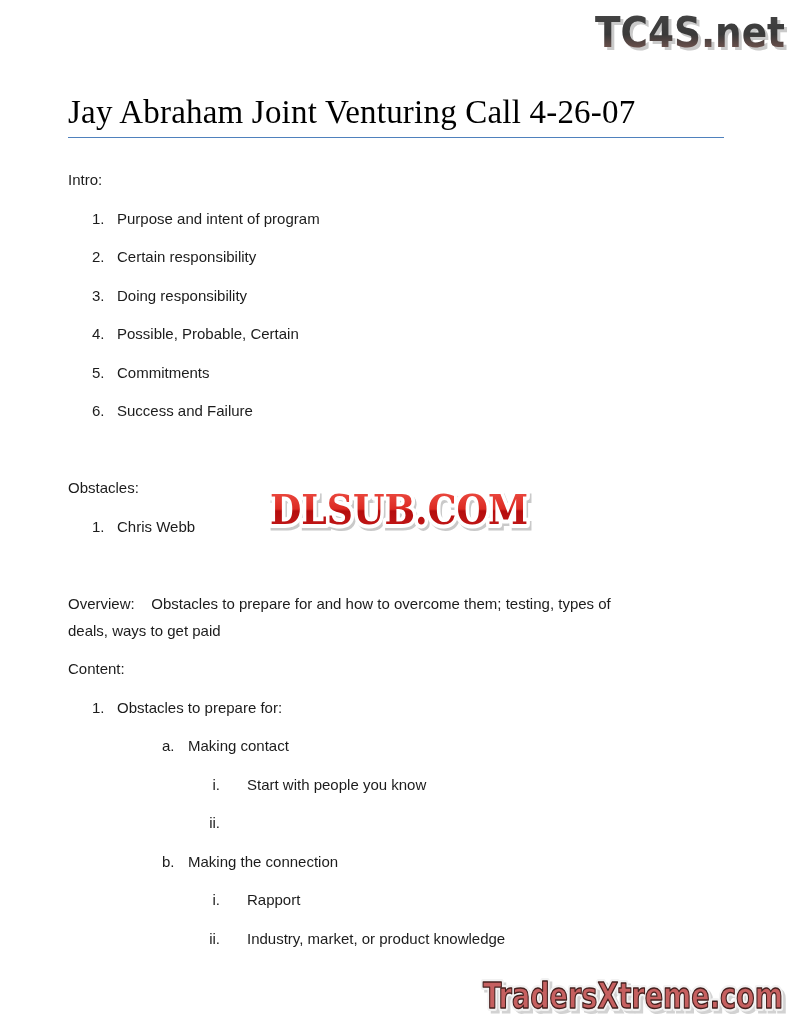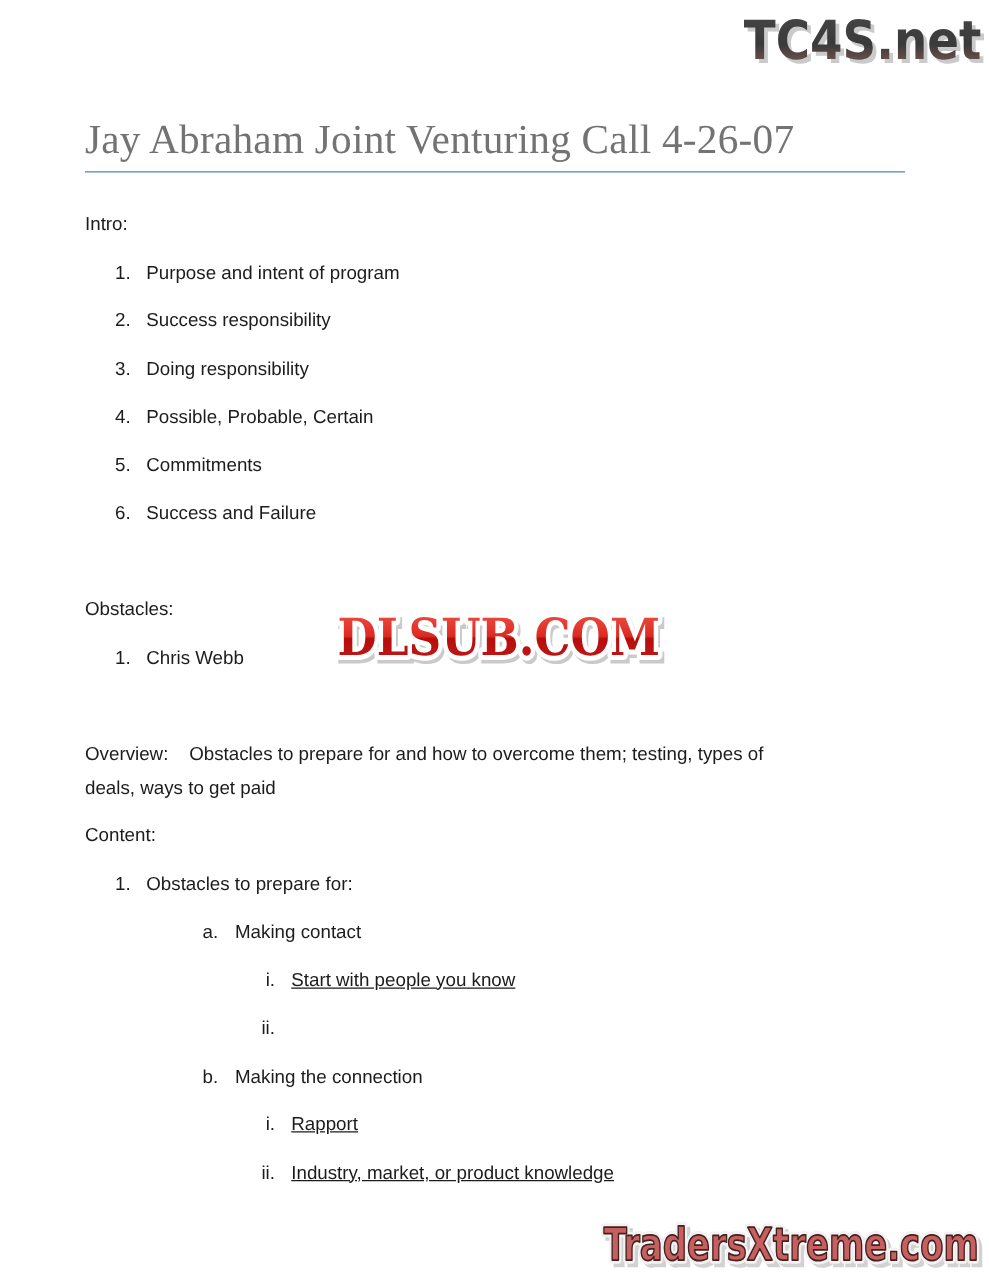--- a/index.html
+++ b/index.html
@@ -7,35 +7,35 @@
     position:relative; width:791px; height:1024px; background:#ffffff;
     overflow:hidden;
     font-family:"Liberation Sans","DejaVu Sans",sans-serif;
     font-size:15px; color:#1c1c1c;
   }
   .content { position:absolute; left:68px; top:0; width:656px; }
   .doc-title {
     margin:92px 0 0 0; padding:0 0 5px 0;
     font-family:"Liberation Serif","DejaVu Serif",serif;
     font-weight:normal; font-size:33px; line-height:40px;
-    color:#737373; border-bottom:1px solid #4F81BD;
+    color:#000000; border-bottom:1px solid #4F81BD;
     letter-spacing:0.2px; white-space:nowrap;
   }
   .para { line-height:27px; margin:0 0 11.5px 0; }
   .first-para { margin-top:28px; }
   .gap { height:38.5px; }
   .li { display:flex; line-height:27px; margin:0 0 11.5px 0; }
   .li .num { flex:none; }
   .li.lv1 { padding-left:24px; }
   .li.lv1 .num { width:25px; }
   .li.lv2 { padding-left:94px; }
   .li.lv2 .num { width:26px; }
   .li.lv3 { padding-left:112px; }
   .li.lv3 .num { width:40px; text-align:right; }
-  .li.lv3 .txt { margin-left:13px;text-decoration:underline; }
+  .li.lv3 .txt { margin-left:27px; }
   .overview { white-space:pre-wrap; }
   .logo-top    { position:absolute; top:2px;   right:3px;  width:200px; height:52px; }
   .logo-mid    { position:absolute; top:484px; left:261px; width:276px; height:52px; }
   .logo-bottom { position:absolute; top:970px; right:2px;  width:312px; height:54px;text-align:center; }
   svg { display:block; }
 </style>
 </head>
 <body>
 
 <div class="page">
@@ -45,21 +45,21 @@
     <h1 class="doc-title">Jay Abraham Joint Venturing Call 4-26-07</h1>
 
     <div class="para first-para">Intro:</div>
 
     <div class="li lv1">
       <span class="num">1.</span>
       <span class="txt">Purpose and intent of program</span>
     </div>
     <div class="li lv1">
       <span class="num">2.</span>
-      <span class="txt">Success responsibility</span>
+      <span class="txt">Certain responsibility</span>
     </div>
     <div class="li lv1">
       <span class="num">3.</span>
       <span class="txt">Doing responsibility</span>
     </div>
     <div class="li lv1">
       <span class="num">4.</span>
       <span class="txt">Possible, Probable, Certain</span>
     </div>
     <div class="li lv1">

